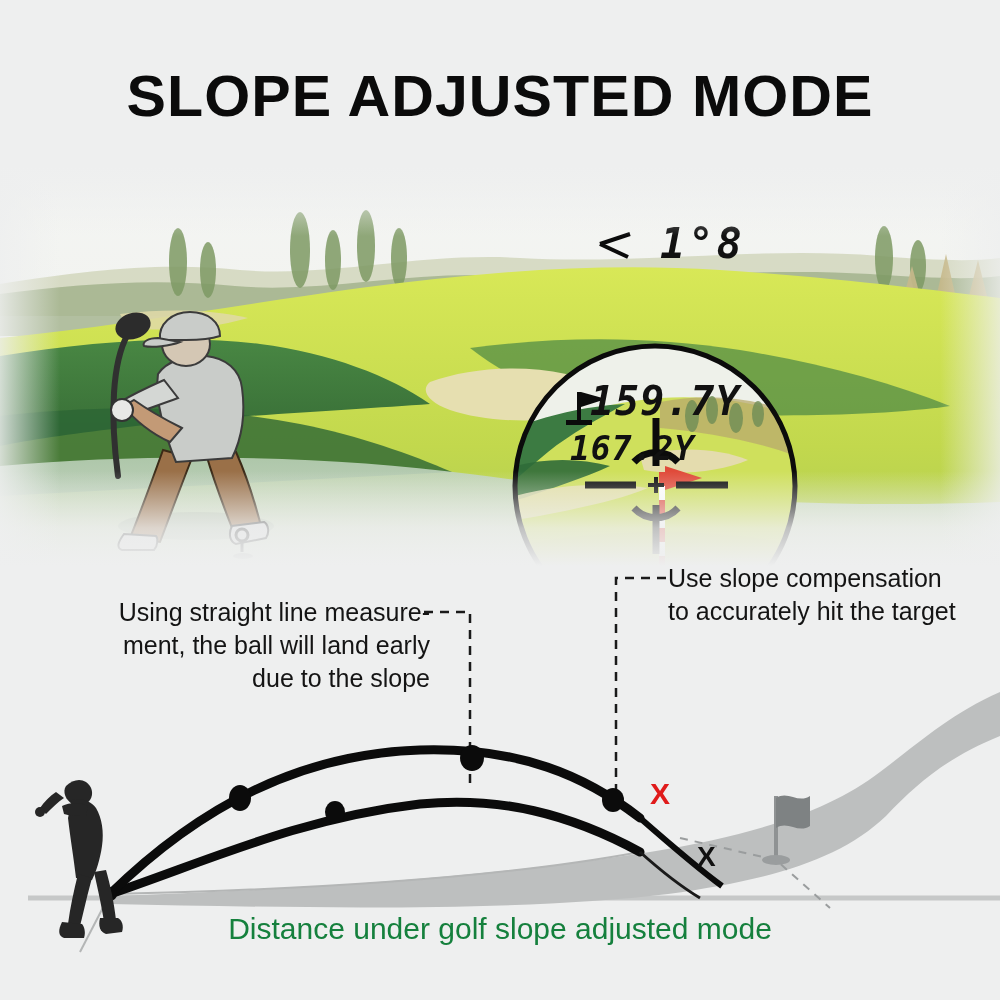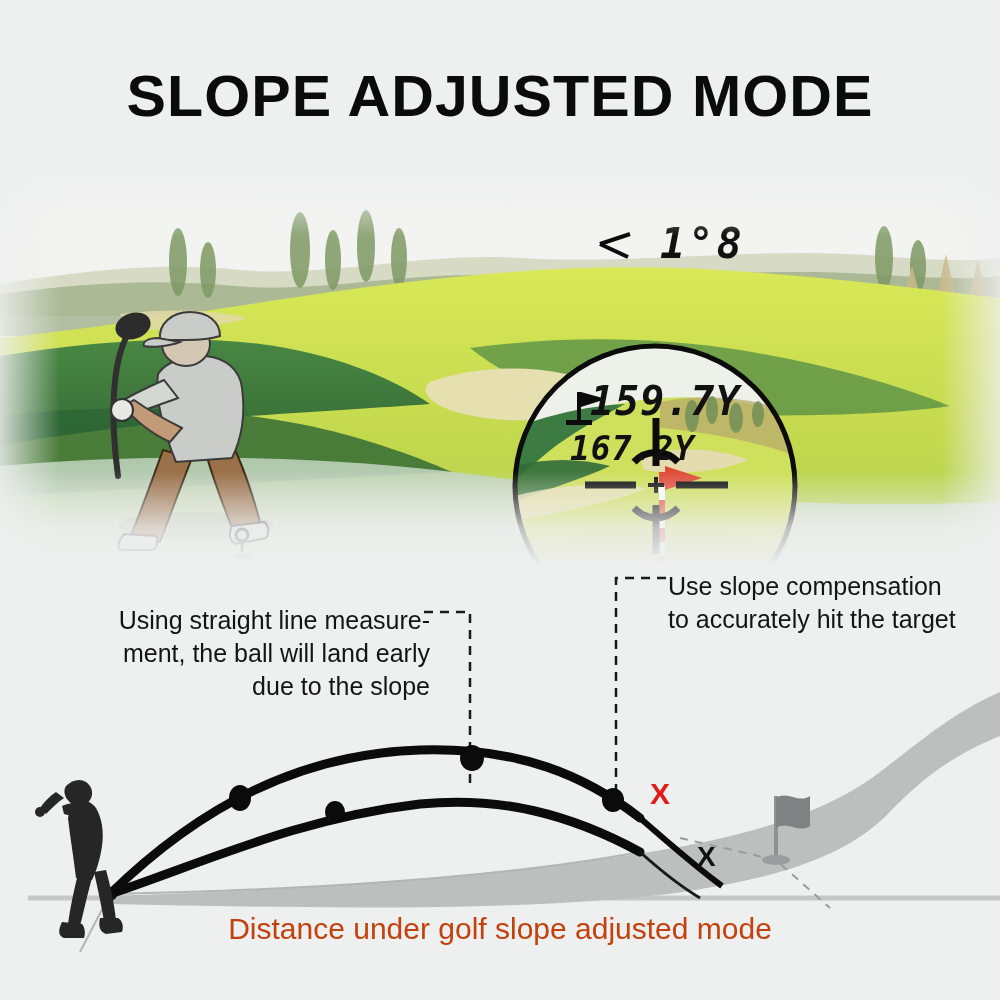--- a/index.html
+++ b/index.html
@@ -61,30 +61,29 @@
   }
 
   
   .anno{
     position:absolute;
     color:#141414;
     font-size:25px;
     line-height:1.32;
     font-family:"Liberation Sans",sans-serif;
     white-space:pre-line;
-    margin-top:8px;
   }
   #anno-left{left:100px;top:596px;width:330px;text-align:right;}
   #anno-right{left:668px;top:562px;width:300px;}
 
   .caption{
     position:absolute;left:0;top:912px;width:1000px;
     text-align:center;
     font-size:30px;
-    color:#c2410c;
+    color:#15803d;
     font-family:"Liberation Sans",sans-serif;
   }
 </style>
 </head>
 <body>
 
 <div id="root">
 
   <div class="title">SLOPE ADJUSTED MODE</div>
 

